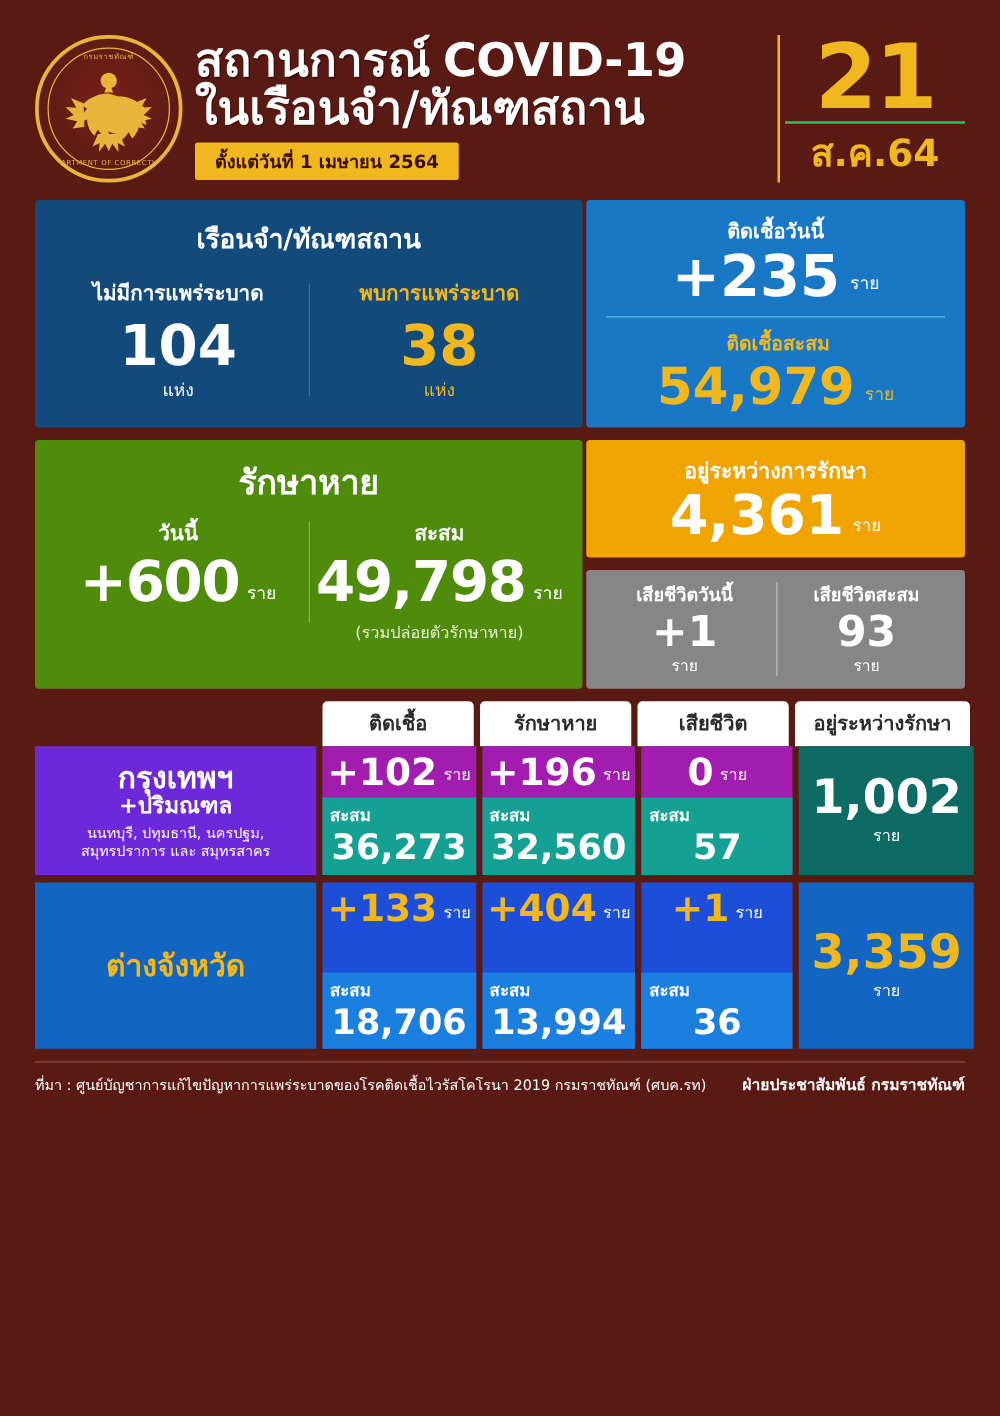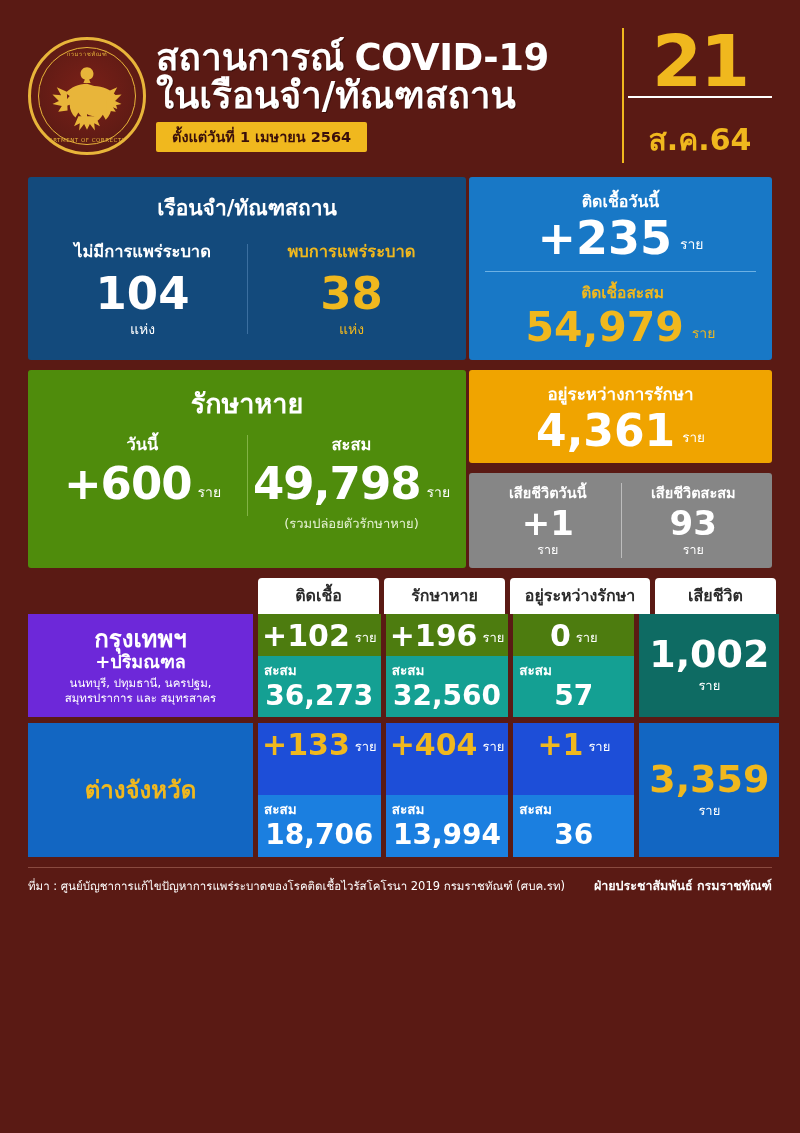--- a/index.html
+++ b/index.html
@@ -51,21 +51,21 @@
   .date-pill {
     margin-top: 6px; background: #f0b81e; color: #3a0f0b;
     display: inline-block; padding: 3px 16px 4px 16px;
     font-size: 14.5px; font-weight: bold; border-radius: 2px;
   }
   .day-block {
     flex: 0 0 150px; text-align: center; color: #f0b81e;
     border-left: 2px solid #f0b81e; padding-left: 4px; margin-left: 6px;
   }
   .day-num { font-size: 72px; font-weight: bold; line-height: .92; letter-spacing: -2px; }
-  .day-mon { font-size: 30px; font-weight: bold; margin-top: 2px; border-top: 2px solid #ffffff; padding-top: 18px;}
+  .day-mon { font-size: 30px; font-weight: bold; margin-top: 2px; border-top: 2px solid #22c55e; padding-top: 0;}
 
   
   .row { display: flex; gap: 3px; margin-bottom: 10px; }
   .card { border-radius: 3px; }
 
   .prison-card { flex: 0 0 438px; background: #134a7c; padding: 14px 10px 16px; text-align: center; }
   .prison-title { color: #fff; font-size: 21px; font-weight: bold; margin-bottom: 14px; }
   .prison-cols { display: flex; }
   .prison-col { flex: 1 1 0; position: relative; }
   .prison-col + .prison-col::before {
@@ -155,21 +155,21 @@
   .cell-top .num { font-size: 30px; font-weight: bold; line-height: 1.05; }
   .cell-top .unit { font-size: 13px; padding-bottom: 4px; }
   .cell-bot { padding: 3px 6px 6px; text-align: center; }
   .cell-bot .lbl { font-size: 13.5px; font-weight: bold; text-align: left; }
   .cell-bot .num { font-size: 28px; font-weight: bold; line-height: 1.1; }
   .wide-num { font-size: 38px; font-weight: bold; line-height: 1.05; }
   .wide-unit { font-size: 13px; }
 
   
   .bkk .region { background: #6d28d9; color: #fff; }
-  .bkk .cell { background: #4d7c0f; }
+  .bkk .cell { background: #a21caf; }
   .bkk .cell .cell-top .num, .bkk .cell .cell-top .unit { color: #fff; }
   .bkk .cell .cell-bot { background: #14a093; }
   .bkk .cell .cell-bot .lbl, .bkk .cell .cell-bot .num { color: #fff; }
   .bkk .cell-wide { background: #0e6b63; color: #fff; }
 
   
   .prov .region { background: #1266c2; color: #f0b81e; }
   .prov .cell { background: #1d4ed8; gap: 30px; }
   .prov .cell .cell-top .num { color: #f0b81e; }
   .prov .cell .cell-top .unit { color: #fff; }
@@ -302,22 +302,22 @@
           </div>
         </div>
       </div>
     </div>
   </div>
 
   <div class="table-wrap">
     <div class="col-heads">
       <div class="col-head ch1">ติดเชื้อ</div>
       <div class="col-head ch2">รักษาหาย</div>
+      <div class="col-head ch3">เสียชีวิต</div>
       <div class="col-head ch4">อยู่ระหว่างรักษา</div>
-      <div class="col-head ch3">เสียชีวิต</div>
     </div>
 
     <div class="trow bkk">
       <div class="region">
         <div class="reg-main">กรุงเทพฯ</div>
         <div class="reg-sub">+ปริมณฑล</div>
         <div class="reg-small">นนทบุรี, ปทุมธานี, นครปฐม, สมุทรปราการ และ สมุทรสาคร</div>
       </div>
       <div class="cell">
         <div class="cell-top">

